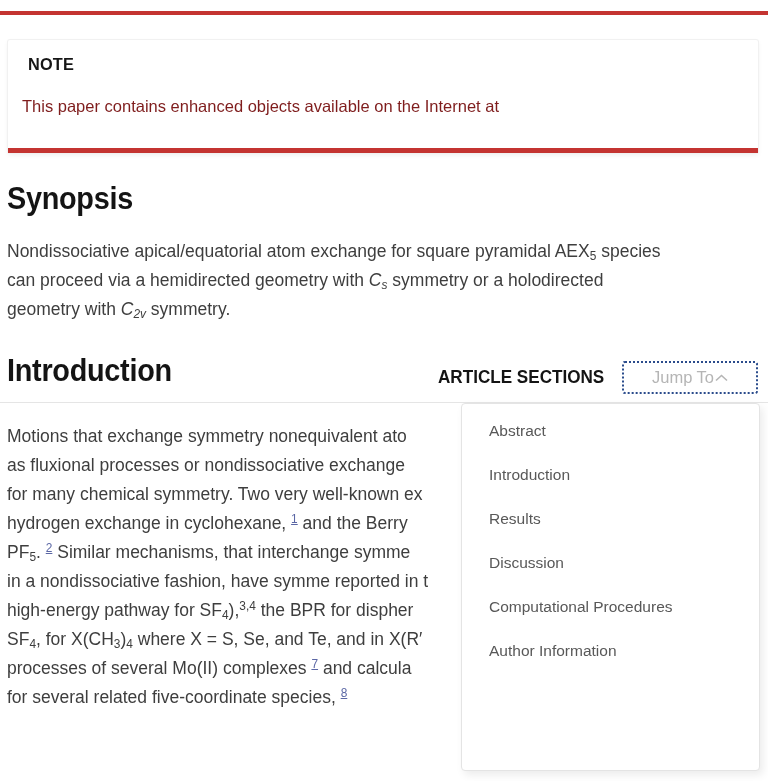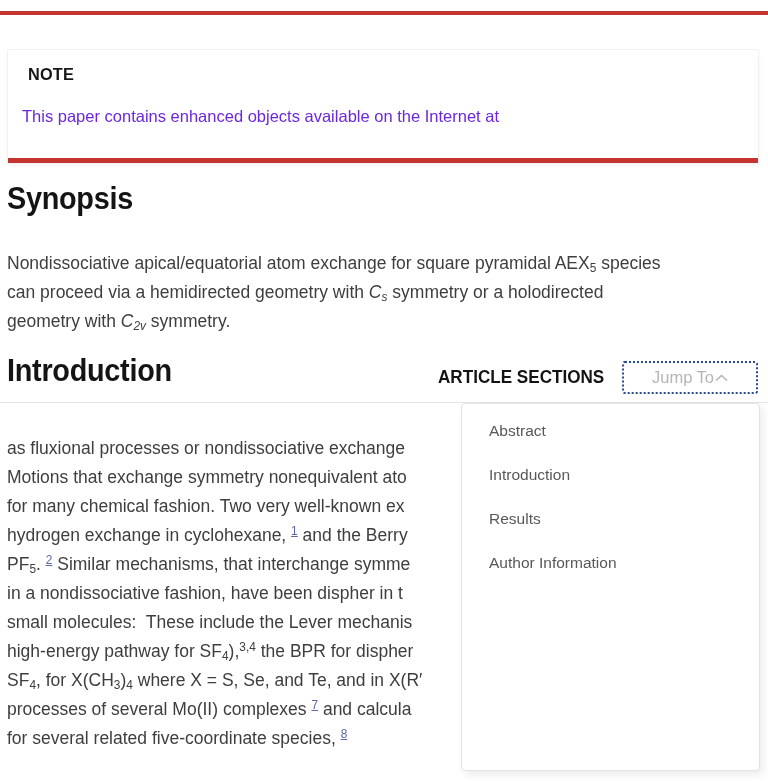--- a/index.html
+++ b/index.html
@@ -7,46 +7,46 @@
     width:768px;height:781px;overflow:hidden;position:relative;
     background:#ffffff;
     font-family:"Liberation Sans", sans-serif;
     -webkit-font-smoothing:antialiased;
   }
   
   .top-rule{position:absolute;top:11px;left:0;width:768px;height:4px;background:#c43431;}
 
   
   .note-card{
-    position:absolute;top:50px;left:8px;width:750px;height:113px;
+    position:absolute;top:40px;left:8px;width:750px;height:113px;
     background:#fff;border-radius:2px;
     box-shadow:0 0 0 1px #f1f1f1, 0 2px 5px rgba(0,0,0,0.07);
   }
   .note-title{
     position:absolute;top:15px;left:20px;
     font-size:17px;font-weight:bold;color:#161616;letter-spacing:.2px;
     transform:scaleX(.96);transform-origin:left center;
   }
   .note-body{
     position:absolute;top:57px;left:14px;right:10px;
-    font-size:16.5px;color:#6d28d9;
+    font-size:16.5px;color:#7f1d1d;
   }
   .note-rule{position:absolute;left:0;right:0;bottom:0;height:5px;background:#c43431;}
 
   
   .h{
     position:absolute;margin:0;font-weight:bold;color:#141414;
     font-size:31px;line-height:1.05;letter-spacing:-.3px;
     transform:scaleX(.93);transform-origin:left center;white-space:nowrap;
   }
   .synopsis-h{top:183px;left:7px;}
   .intro-h{top:355px;left:7px;}
 
   
-  .para{font-size:17.5px;line-height:29px;color:#3e3e3e;margin-top:12px;}
+  .para{font-size:17.5px;line-height:29px;color:#3e3e3e;}
   .synopsis-p{position:absolute;top:237px;left:7px;width:760px;}
   .intro-p{position:absolute;top:422px;left:7px;width:761px;height:359px;overflow:hidden;z-index:1;}
   .line{white-space:nowrap;overflow:hidden;}
 
   sub{font-size:68%;vertical-align:baseline;position:relative;top:.28em;line-height:0;}
   sup{font-size:68%;vertical-align:baseline;position:relative;top:-.5em;line-height:0;}
   .it{font-style:italic;}
   .reflink{color:#5b67a5;text-decoration:underline;cursor:pointer;}
 
   
@@ -100,33 +100,34 @@
 <button class="jump-btn">
   <span>Jump To</span>
   <svg class="caret" width="13" height="8" viewBox="0 0 13 8">
     <polyline points="1,6.5 6.5,1.5 12,6.5" fill="none" stroke="#b5b5b5" stroke-width="1.6"></polyline>
   </svg>
 </button>
 
 <div class="divider"></div>
 
 <div class="para intro-p">
+    <div class="line">Motions that exchange symmetry nonequivalent ato</div>
     <div class="line">as fluxional processes or nondissociative exchange</div>
-    <div class="line">Motions that exchange symmetry nonequivalent ato</div>
-    <div class="line">for many chemical fashion. Two very well-known ex</div>
+    <div class="line">for many chemical symmetry. Two very well-known ex</div>
     <div class="line">hydrogen exchange in cyclohexane, <sup class="reflink">1</sup> and the Berry</div>
     <div class="line">PF<sub>5</sub>. <sup class="reflink">2</sup> Similar mechanisms, that interchange symme</div>
-    <div class="line">in a nondissociative fashion, have been dispher in t</div>
-    <div class="line">small molecules:&nbsp; These include the Lever mechanis</div>
+    <div class="line">in a nondissociative fashion, have symme reported in t</div>
     <div class="line">high-energy pathway for SF<sub>4</sub>),<sup>3,4</sup> the BPR for dispher</div>
     <div class="line">SF<sub>4</sub>, for X(CH<sub>3</sub>)<sub>4</sub> where X = S, Se, and Te, and in X(R′</div>
     <div class="line">processes of several Mo(II) complexes <sup class="reflink">7</sup> and calcula</div>
     <div class="line">for several related five-coordinate species, <sup class="reflink">8</sup></div>
   </div>
 
 <div class="dropdown">
   <ul class="dropdown-list">
       <li class="dd-item">Abstract</li>
       <li class="dd-item">Introduction</li>
       <li class="dd-item">Results</li>
+      <li class="dd-item">Discussion</li>
+      <li class="dd-item">Computational Procedures</li>
       <li class="dd-item">Author Information</li>
     </ul>
 </div>
 
 </body></html>

